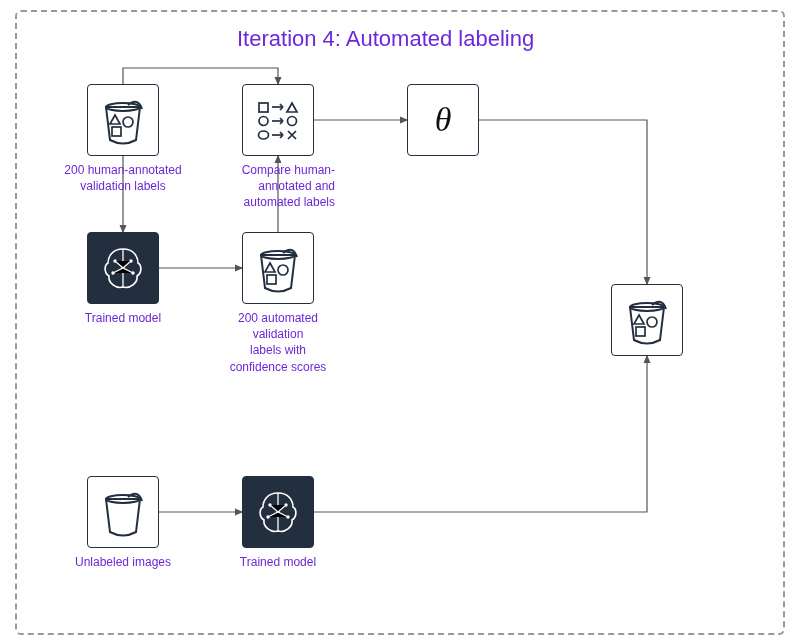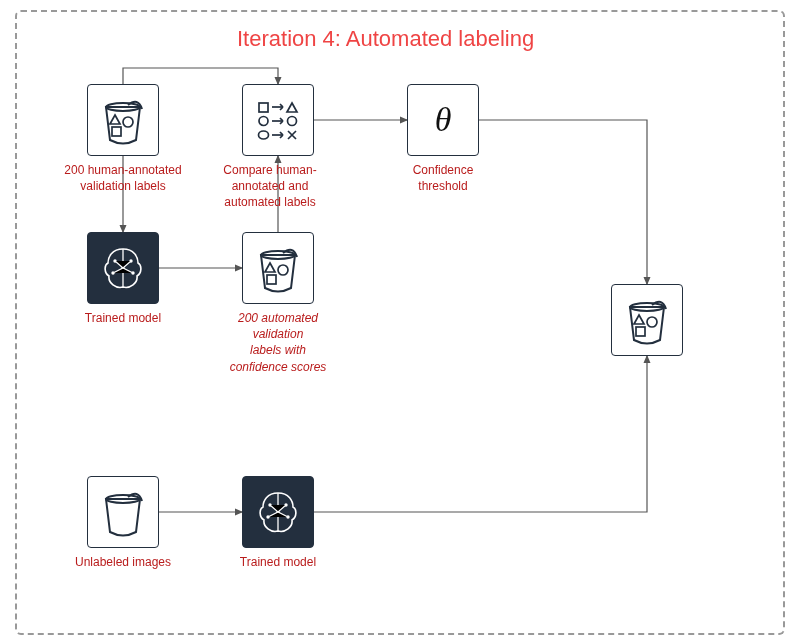--- a/index.html
+++ b/index.html
@@ -17,42 +17,42 @@
     left: 15px;
     top: 10px;
     width: 770px;
     height: 625px;
     border: 2px dashed #999;
     border-radius: 6px;
   }
   .title {
     position: absolute;
     font-size: 22px;
-    color: #ef4444;
+    color: #6d28d9;
     font-weight: 400;
     text-align: center;
   }
   .node {
     position: absolute;
     width: 72px;
     height: 72px;
     border: 1.5px solid #232f3e;
     border-radius: 4px;
     background: #fff;
     display: flex;
     align-items: center;
     justify-content: center;
   }
   .node.dark {
     background: #232f3e;
   }
   .label {
     position: absolute;
     font-size: 12px;
-    color: #b91c1c;
+    color: #6d28d9;
     text-align: center;
     line-height: 1.35;
   }
   svg.arrows {
     position: absolute;
     left: 0; top: 0;
     width: 770px;
     height: 625px;
     pointer-events: none;
   }
@@ -110,29 +110,27 @@
         <path d="M30 12 l-3 -3 M30 12 l-3 3" stroke="#232f3e" stroke-width="1.7"></path>
       <path d="M19 26 L30 26" stroke="#232f3e" stroke-width="1.7"></path>
         <path d="M30 26 l-3 -3 M30 26 l-3 3" stroke="#232f3e" stroke-width="1.7"></path>
       <path d="M19 40 L30 40" stroke="#232f3e" stroke-width="1.7"></path>
         <path d="M30 40 l-3 -3 M30 40 l-3 3" stroke="#232f3e" stroke-width="1.7"></path>
       <polygon points="39,8 44,17 34,17" fill="none" stroke="#232f3e" stroke-width="1.7"></polygon>
       <circle cx="39" cy="26" r="4.5" fill="none" stroke="#232f3e" stroke-width="1.7"></circle>
       <path d="M35 36 L43 44 M43 36 L35 44" stroke="#232f3e" stroke-width="1.7"></path>
     </svg>
   </div>
-  <div class="label" style="left:199px; top:150px; width:108px; white-space:pre-line;">Compare human-
+  <div class="label" style="left:210px; top:150px; width:108px; white-space:pre-line;text-align:right;">Compare human-
 annotated and
 automated labels</div>
 
   <div class="node" style="left:390px; top:72px;">
     <span style="font-family: 'Times New Roman', serif; font-style: italic; font-size: 34px; color:#111;">θ</span>
   </div>
-  <div class="label" style="left:386px; top:150px; width:80px; white-space:pre-line;">Confidence
-threshold</div>
 
   <div class="node dark" style="left:70px; top:220px;">
     <svg width="50" height="50" viewBox="0 0 50 50">
       <path d="M25 6 C14 6 10 14 10 20 C6 22 6 30 11 33 C10 40 18 46 25 44 C32 46 40 40 39 33 C44 30 44 22 40 20 C40 14 36 6 25 6 Z" fill="none" stroke="#fff" stroke-width="1.6"></path>
       <path d="M25 6 L25 44" stroke="#fff" stroke-width="1.3"></path>
       <circle cx="17" cy="18" r="1.7" fill="#fff"></circle>
         <circle cx="33" cy="18" r="1.7" fill="#fff"></circle>
       <circle cx="15" cy="30" r="1.7" fill="#fff"></circle>
         <circle cx="35" cy="30" r="1.7" fill="#fff"></circle>
       <circle cx="25" cy="25" r="1.7" fill="#fff"></circle>
@@ -144,21 +142,21 @@
   <div class="node" style="left:225px; top:220px;">
     <svg width="50" height="50" viewBox="0 0 50 50">
       <path d="M8 12 L42 12 L38 45 Q25 52 12 45 Z" fill="none" stroke="#232f3e" stroke-width="2"></path>
       <ellipse cx="25" cy="12" rx="17" ry="4" fill="none" stroke="#232f3e" stroke-width="2"></ellipse>
       <path d="M30 10 Q40 2 44 14" fill="none" stroke="#232f3e" stroke-width="2"></path>
       <polygon points="17,20 22,29 12,29" fill="none" stroke="#232f3e" stroke-width="1.7"></polygon>
       <circle cx="30" cy="27" r="5" fill="none" stroke="#232f3e" stroke-width="1.7"></circle>
       <rect x="14" y="32" width="9" height="9" fill="none" stroke="#232f3e" stroke-width="1.7"></rect>
     </svg>
   </div>
-  <div class="label" style="left:209px; top:298px; width:104px; white-space:pre-line;font-style:italic;">200 automated
+  <div class="label" style="left:209px; top:298px; width:104px; white-space:pre-line;">200 automated
 validation
 labels with
 confidence scores</div>
 
   <div class="node" style="left:594px; top:272px;">
     <svg width="50" height="50" viewBox="0 0 50 50">
       <path d="M8 12 L42 12 L38 45 Q25 52 12 45 Z" fill="none" stroke="#232f3e" stroke-width="2"></path>
       <ellipse cx="25" cy="12" rx="17" ry="4" fill="none" stroke="#232f3e" stroke-width="2"></ellipse>
       <path d="M30 10 Q40 2 44 14" fill="none" stroke="#232f3e" stroke-width="2"></path>
       <polygon points="17,20 22,29 12,29" fill="none" stroke="#232f3e" stroke-width="1.7"></polygon>

